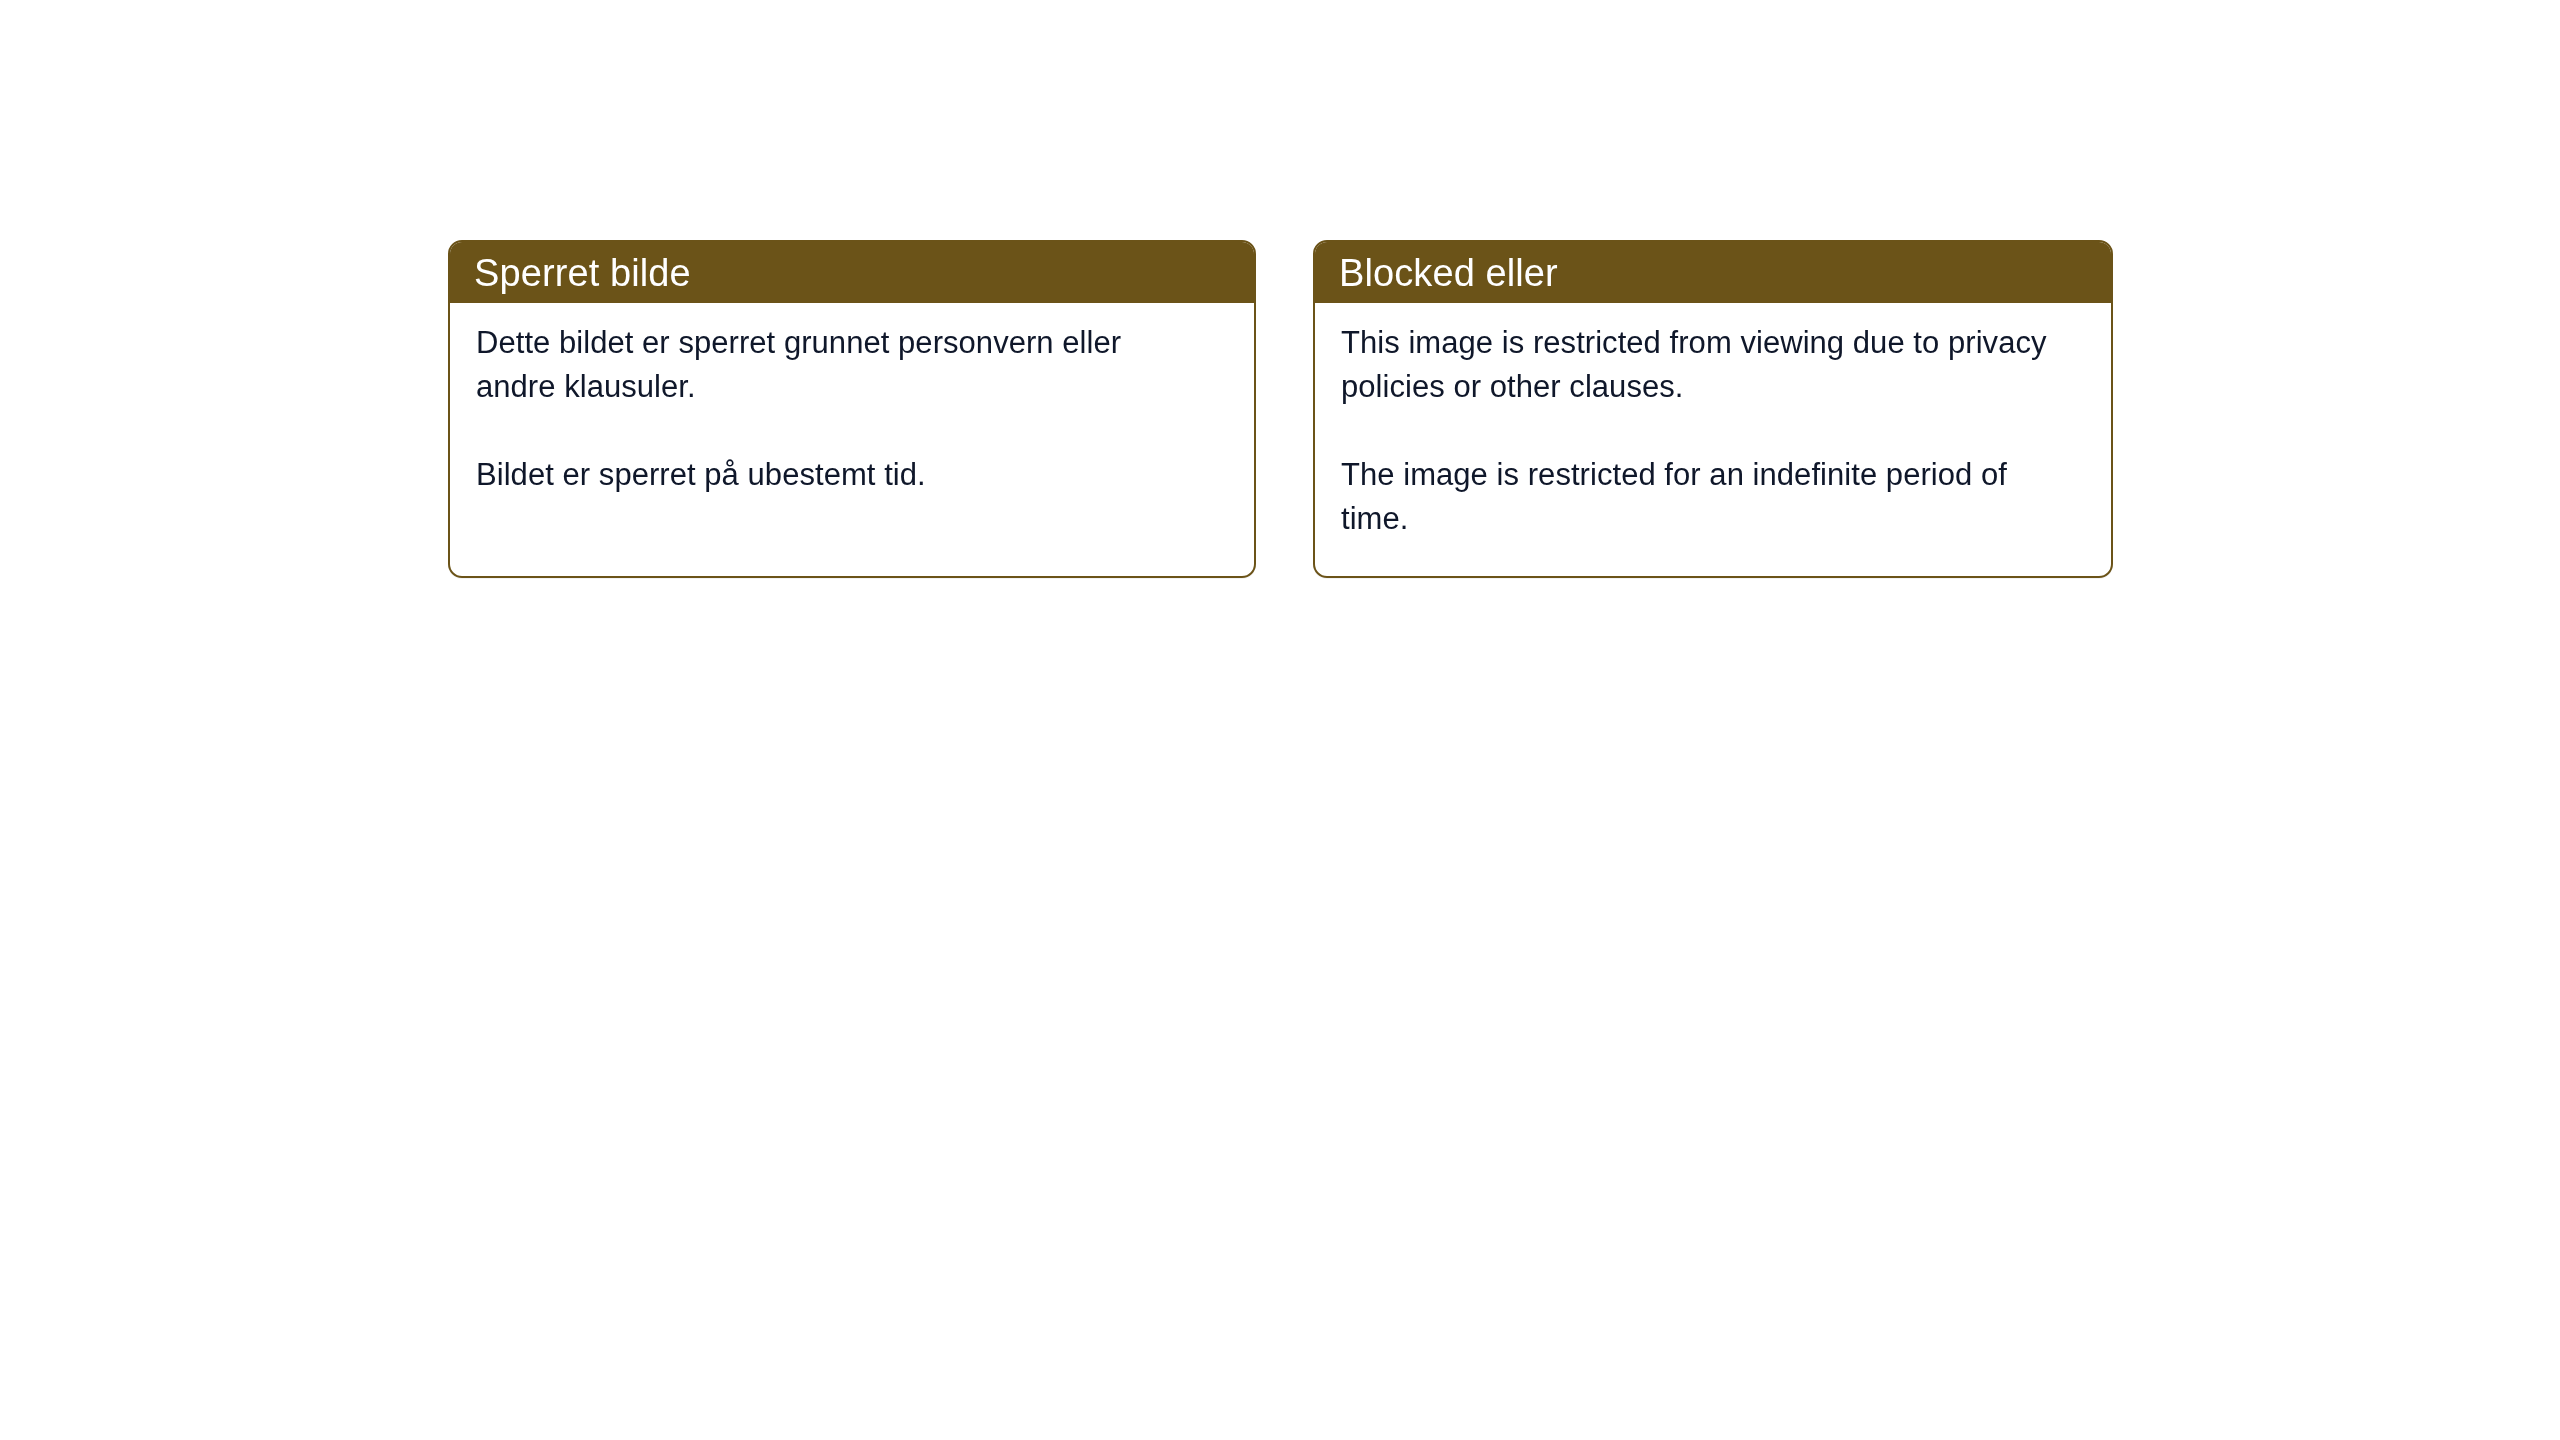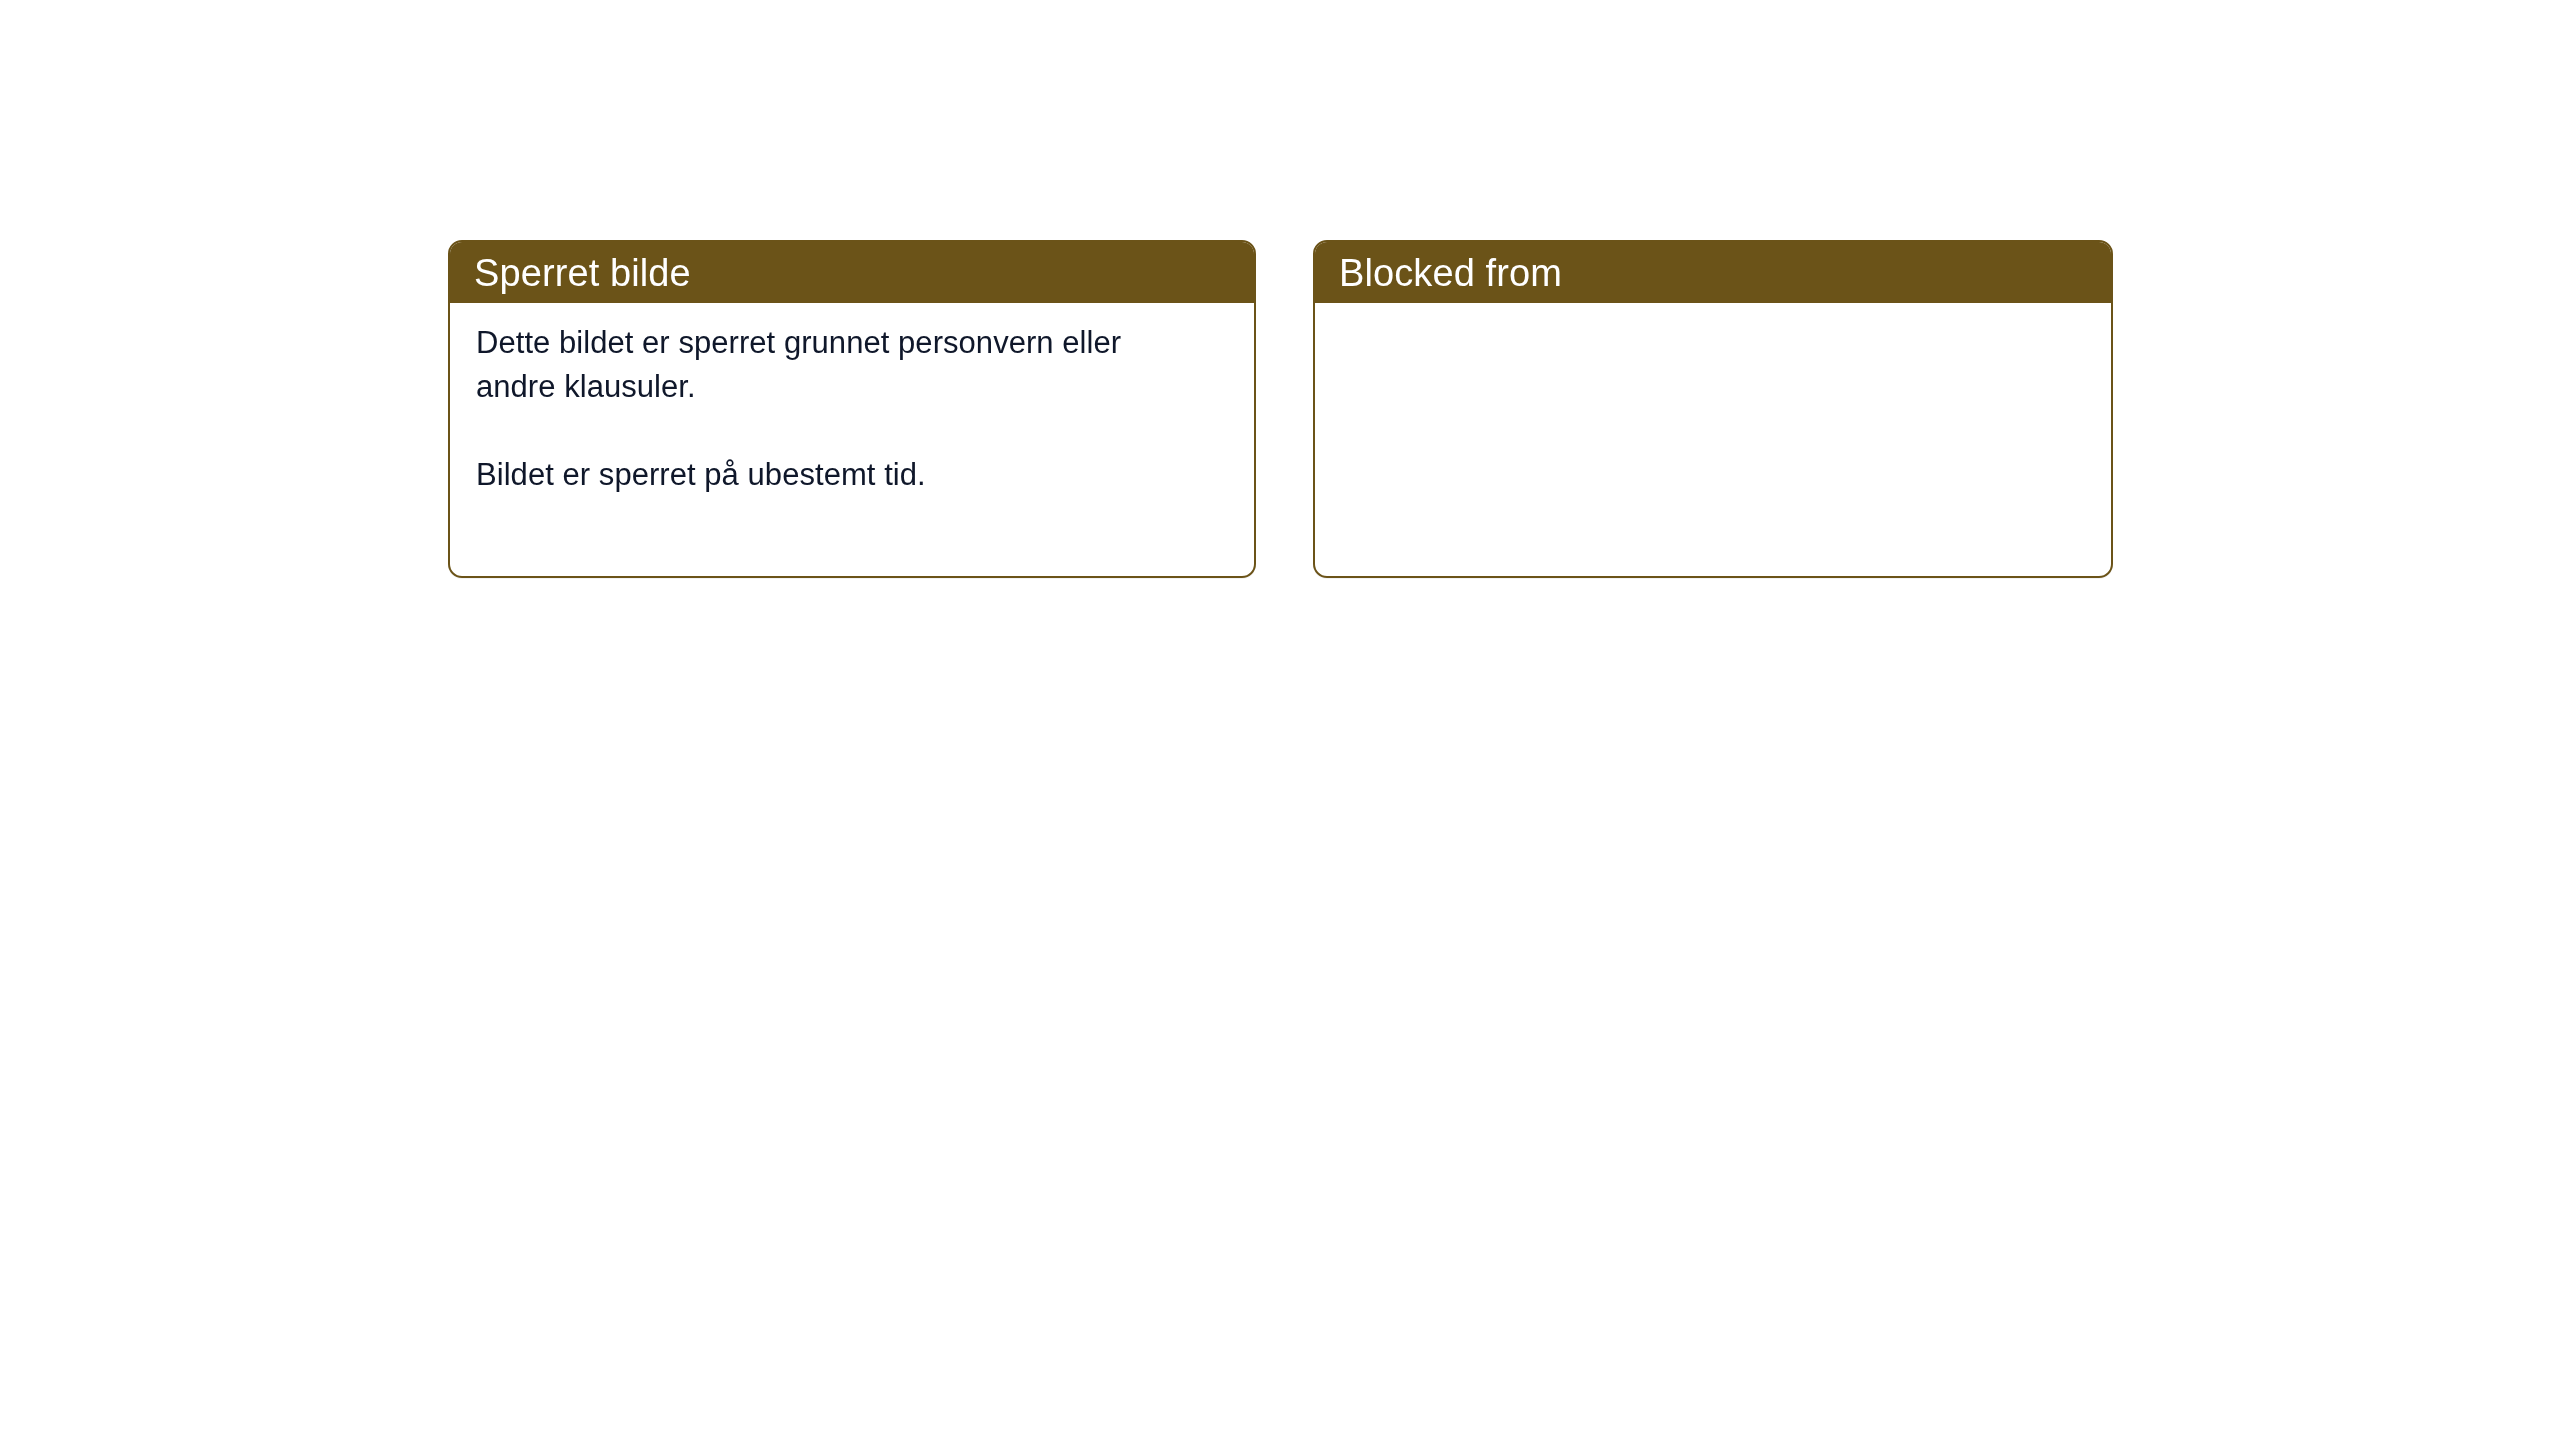--- a/index.html
+++ b/index.html
@@ -105,17 +105,21 @@
       <h2 class="card-title">Sperret bilde</h2>
     </header>
     <div class="card-body">
       <p class="card-paragraph">Dette bildet er sperret grunnet personvern eller andre klausuler.</p>
       <p class="card-paragraph">Bildet er sperret på ubestemt tid.</p>
     </div>
   </section>
 
   <section class="notice-card card-en">
     <header class="card-header">
-      <h2 class="card-title">Blocked from</h2>
+      <h2 class="card-title">Blocked eller</h2>
     </header>
+    <div class="card-body">
+      <p class="card-paragraph">This image is restricted from viewing due to privacy policies or other clauses.</p>
+      <p class="card-paragraph">The image is restricted for an indefinite period of time.</p>
+    </div>
   </section>
 
 </div>
 
 </body></html>

